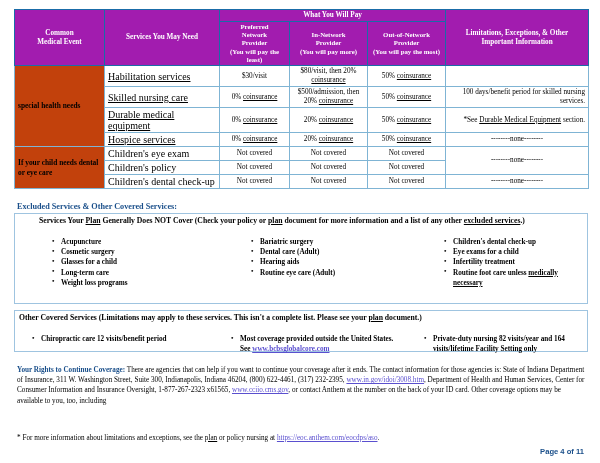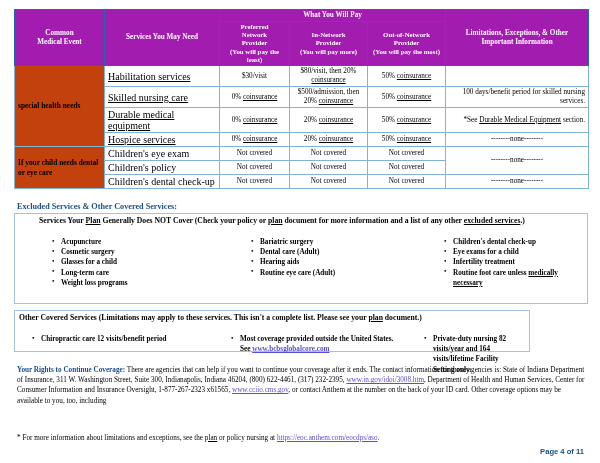--- a/index.html
+++ b/index.html
@@ -302,21 +302,21 @@
         <ul class="blist">
           <li>Children's dental check-up</li>
           <li>Eye exams for a child</li>
           <li>Infertility treatment</li>
           <li><span>Routine foot care unless </span><span class="u">medically necessary</span></li>
         </ul>
       </div>
     </div>
   </div>
 
-  <div class="box" style="left:14px; top:310px; width:516px; height:42px;">
+  <div class="box" style="left:14px; top:310px; width:574px; height:42px;">
     <div class="box-head">
       <span>Other Covered Services (Limitations may apply to these services. This isn't a complete list. Please see your </span><span class="u">plan</span><span> document.)</span>
     </div>
     <div class="cols">
       <div class="col" style="flex:0 0 196px">
         <ul class="blist">
           <li>Chiropractic care 12 visits/benefit period</li>
         </ul>
       </div>
       <div class="col" style="flex:0 0 190px">

